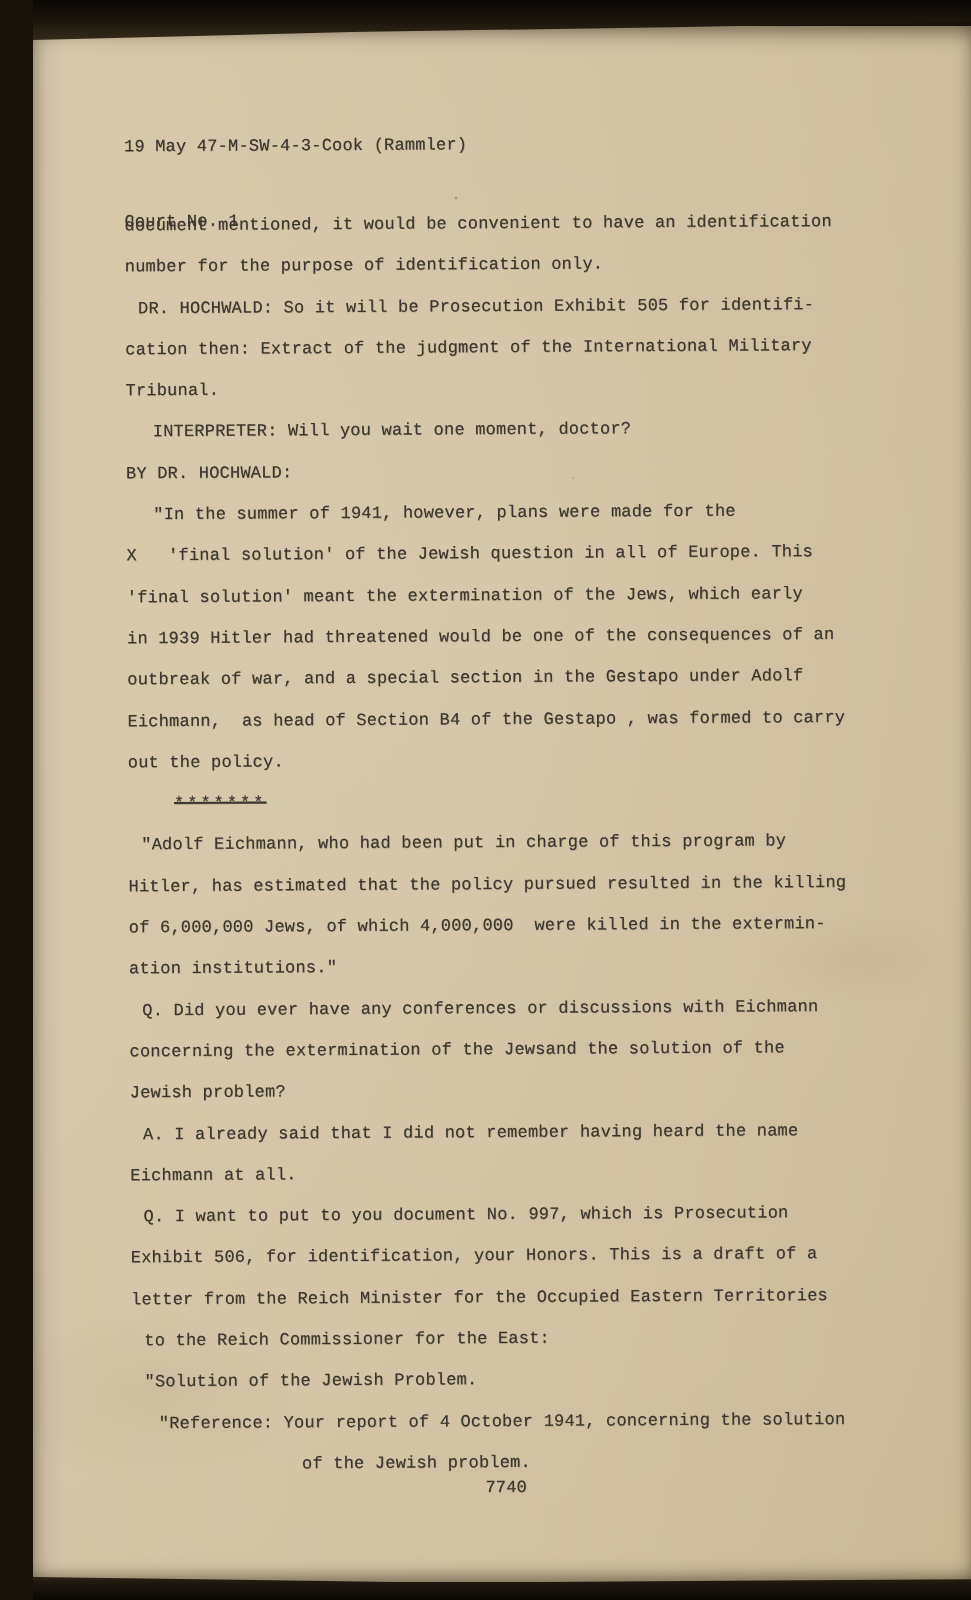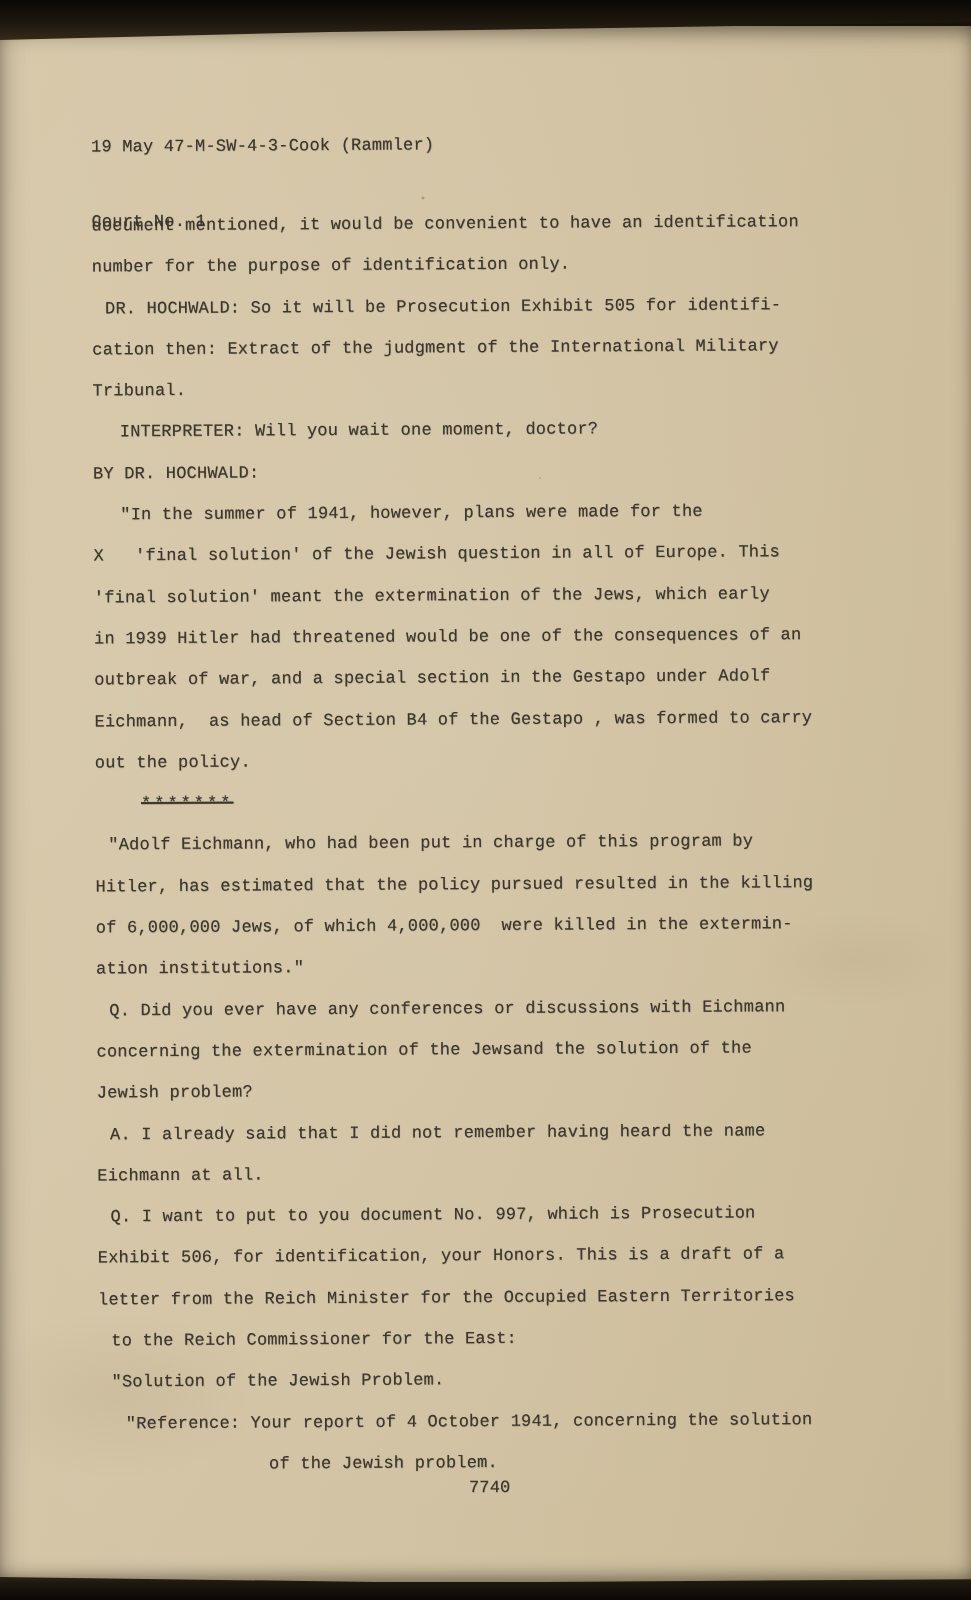--- a/index.html
+++ b/index.html
@@ -80,21 +80,21 @@
   .struck { text-decoration: line-through; text-decoration-thickness: 1.5px; letter-spacing: 3px; }
   .page-number {
     position: absolute;
     top: 1452px; left: 0; right: 0;
     text-align: center;
   }
 </style>
 </head>
 <body>
 
-<div style="position:absolute; inset:0;">
+<div style="position:absolute; inset:0;margin-left:33px;">
 
   <div class="paper">
     <div class="content">
 
       <div class="doc-header typed">
         <div class="line">19 May 47-M-SW-4-3-Cook (Rammler)</div>
         <div class="line">Court No. 1</div>
       </div>
 
       <div class="transcript typed"><div class="line indent-0">document mentioned, it would be convenient to have an identification</div><div class="line indent-0">number for the purpose of identification only.</div><div class="line indent-1">DR. HOCHWALD: So it will be Prosecution Exhibit 505 for identifi-</div><div class="line indent-0">cation then: Extract of the judgment of the International Military</div><div class="line indent-0">Tribunal.</div><div class="line indent-2">INTERPRETER: Will you wait one moment, doctor?</div><div class="line indent-0">BY DR. HOCHWALD:</div><div class="line indent-2">"In the summer of 1941, however, plans were made for the</div><div class="line indent-0">X   'final solution' of the Jewish question in all of Europe. This</div><div class="line indent-0">'final solution' meant the extermination of the Jews, which early</div><div class="line indent-0">in 1939 Hitler had threatened would be one of the consequences of an</div><div class="line indent-0">outbreak of war, and a special section in the Gestapo under Adolf</div><div class="line indent-0">Eichmann,  as head of Section B4 of the Gestapo , was formed to carry</div><div class="line indent-0">out the policy.</div><div class="line indent-3 struck">*******</div><div class="line indent-1">"Adolf Eichmann, who had been put in charge of this program by</div><div class="line indent-0">Hitler, has estimated that the policy pursued resulted in the killing</div><div class="line indent-0">of 6,000,000 Jews, of which 4,000,000  were killed in the extermin-</div><div class="line indent-0">ation institutions."</div><div class="line indent-1">Q. Did you ever have any conferences or discussions with Eichmann</div><div class="line indent-0">concerning the extermination of the Jewsand the solution of the</div><div class="line indent-0">Jewish problem?</div><div class="line indent-1">A. I already said that I did not remember having heard the name</div><div class="line indent-0">Eichmann at all.</div><div class="line indent-1">Q. I want to put to you document No. 997, which is Prosecution</div><div class="line indent-0">Exhibit 506, for identification, your Honors. This is a draft of a</div><div class="line indent-0">letter from the Reich Minister for the Occupied Eastern Territories</div><div class="line indent-1">to the Reich Commissioner for the East:</div><div class="line indent-1">"Solution of the Jewish Problem.</div><div class="line indent-2">"Reference: Your report of 4 October 1941, concerning the solution</div><div class="line indent-4">of the Jewish problem.</div></div>

